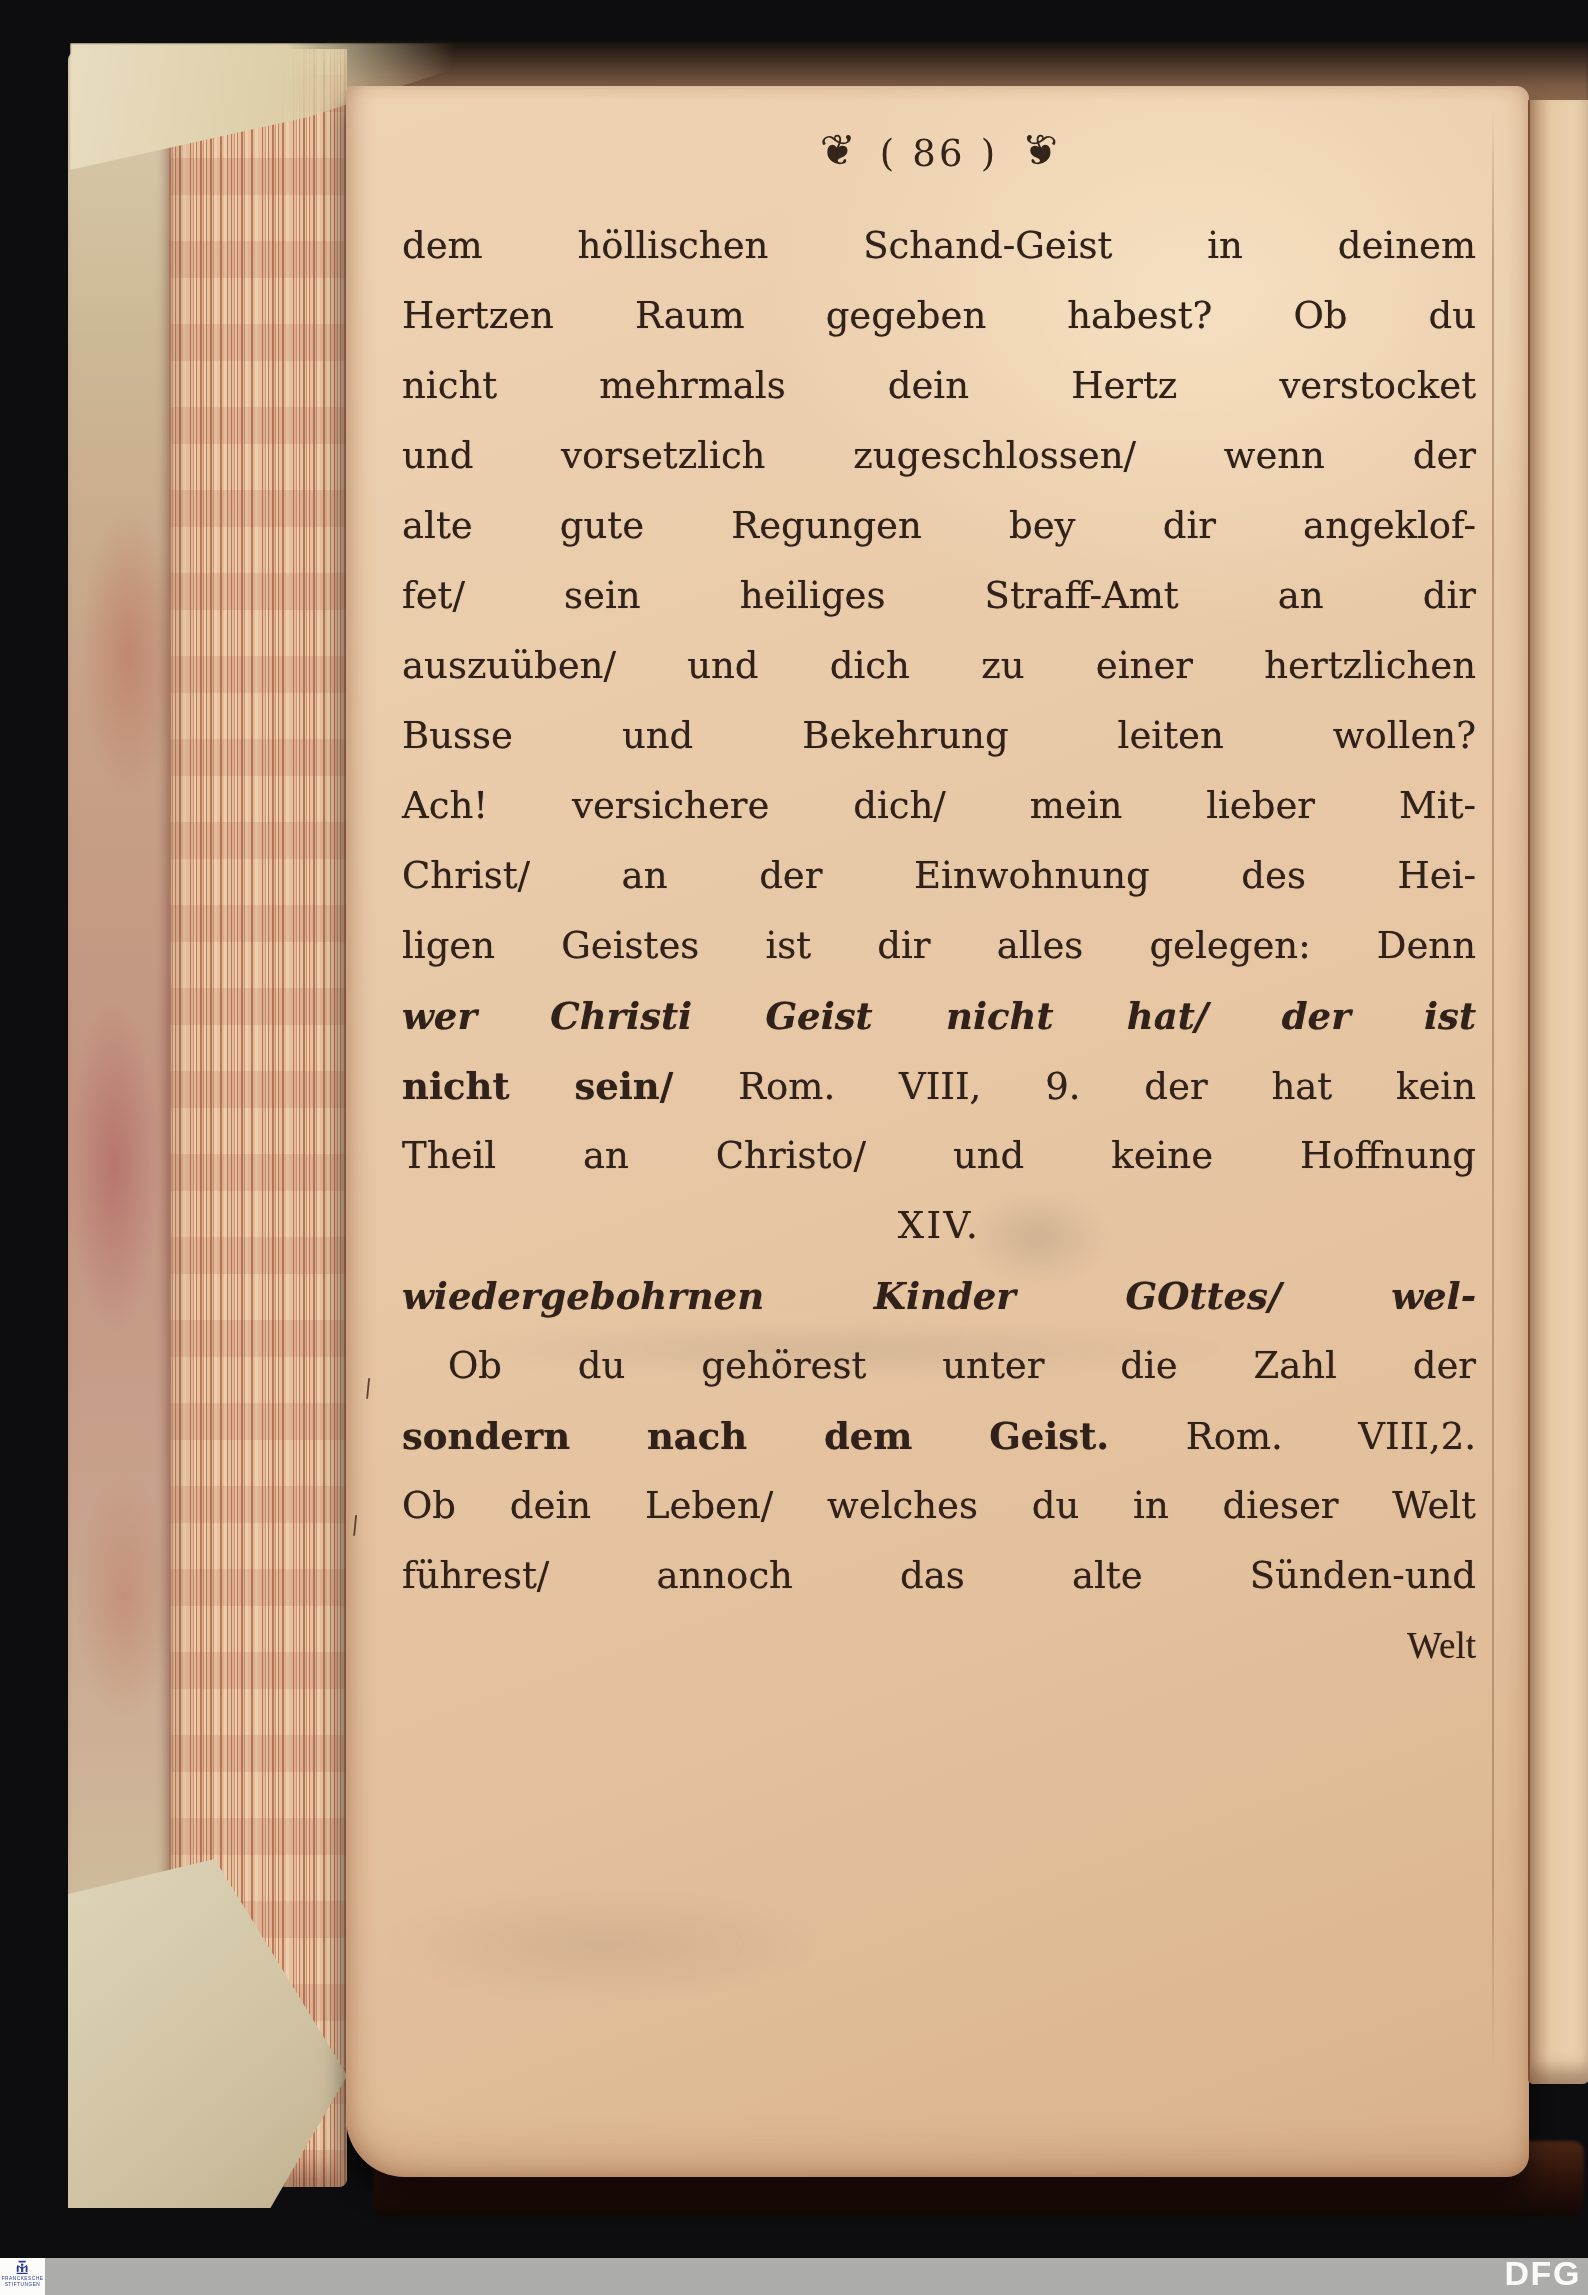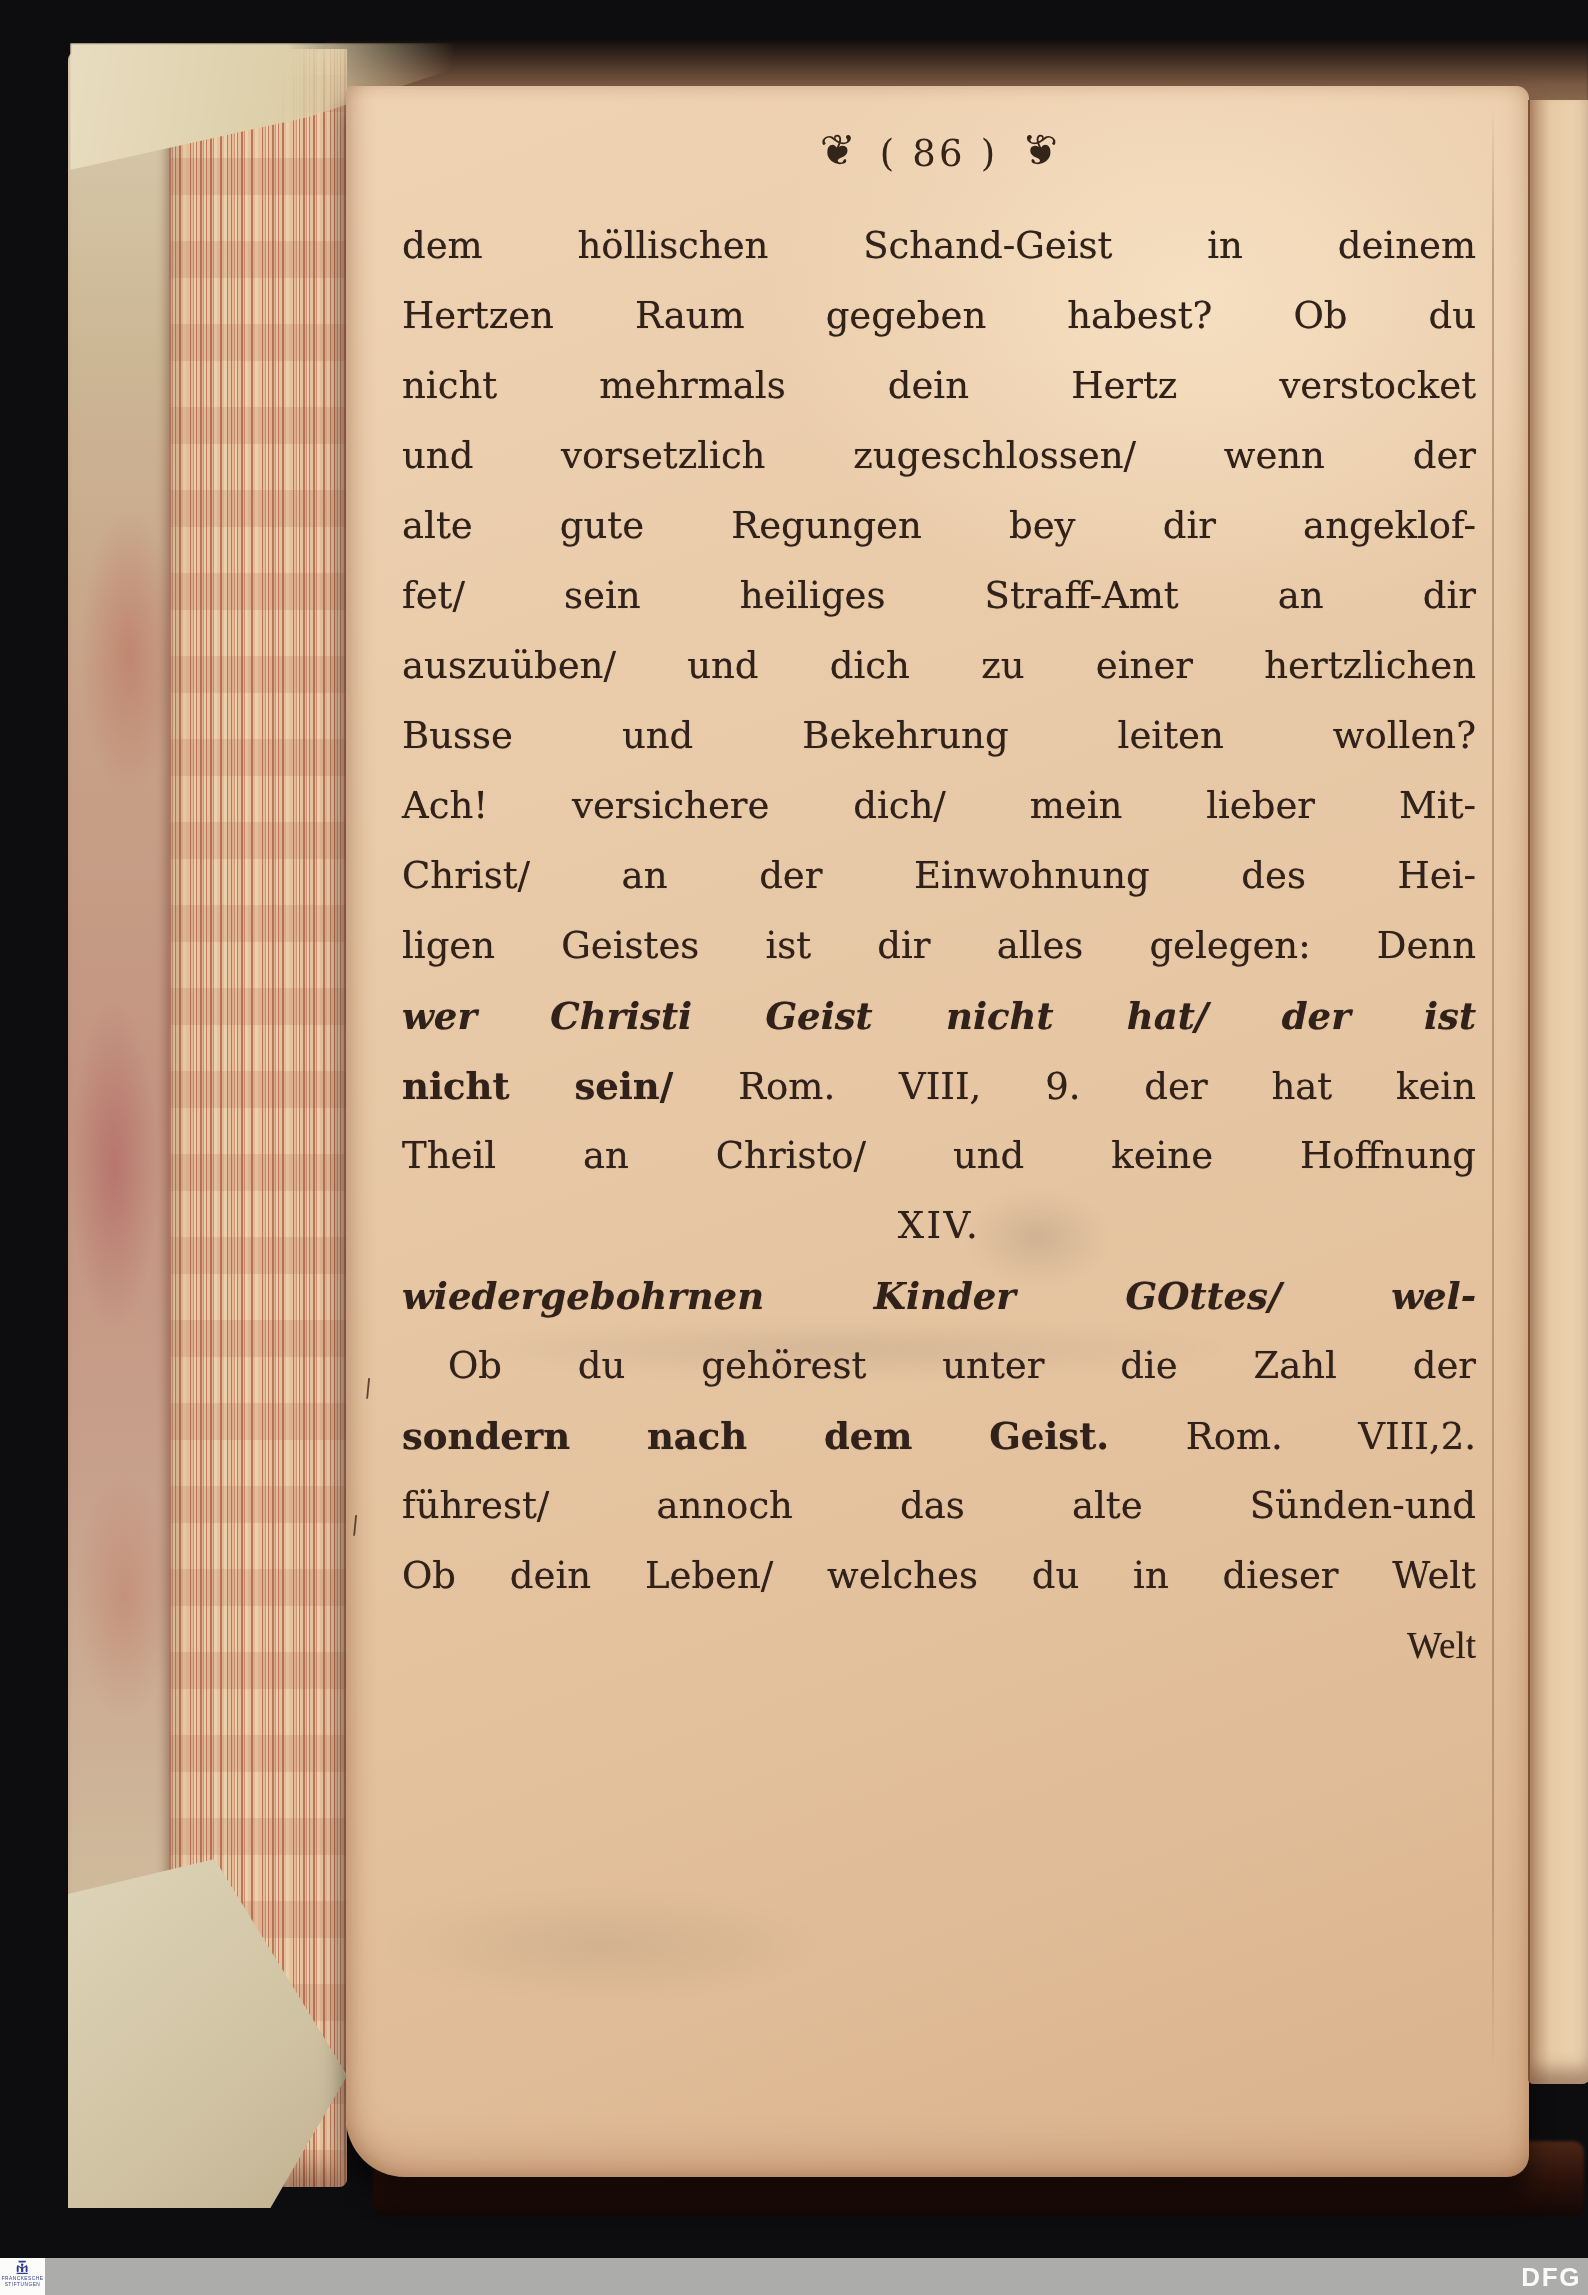--- a/index.html
+++ b/index.html
@@ -129,21 +129,21 @@
     padding-top:2.4px;box-sizing:border-box;
   }
   .logo-box svg{display:block;}
   .logo-text{
     font-family:"Liberation Sans", sans-serif;font-size:4.8px;line-height:5.6px;
     color:#2f3c8e;letter-spacing:0.5px;text-align:center;white-space:nowrap;
   }
   .dfg{
     position:absolute;right:8px;bottom:4.8px;
     font-family:"Liberation Sans", sans-serif;font-weight:900;
-    font-size:26px;line-height:1;color:#fafaf8;letter-spacing:1.6px;
+    font-size:34px;line-height:1;color:#fafaf8;letter-spacing:1.6px;
   }
 </style>
 </head>
 <body>
 
 <div class="scan">
 
   <div class="book-top-edge"></div>
   <div class="vellum-left"></div>
   <div class="fore-edge"></div>
@@ -175,22 +175,22 @@
         <div class="line">Ach! versichere dich/ mein lieber Mit-</div>
         <div class="line">Christ/ an der Einwohnung des Hei-</div>
         <div class="line">ligen Geistes ist dir alles gelegen: Denn</div>
         <div class="line bold">wer Christi Geist nicht hat/ der ist</div>
         <div class="line"><b>nicht sein/ </b><span>Rom. VIII, 9. der hat kein</span></div>
         <div class="line">Theil an Christo/ und keine Hoffnung</div>
         <div class="line center heading">XIV.</div>
         <div class="line bold">wiedergebohrnen Kinder GOttes/ wel-</div>
         <div class="line indent">Ob du gehörest unter die Zahl der</div>
         <div class="line"><b>sondern nach dem Geist. </b><span>Rom. VIII,2.</span></div>
+        <div class="line">Ob dein Leben/ welches du in dieser Welt</div>
         <div class="line">führest/ annoch das alte Sünden-und</div>
-        <div class="line">Ob dein Leben/ welches du in dieser Welt</div>
         <div class="line right catchword">Welt</div>
       </div>
 
     <span class="margin-mark m1">/</span>
     <span class="margin-mark m2">/</span>
   </div>
 
   <div class="page-right-sliver"></div>
 
   <div class="footer-bar">

